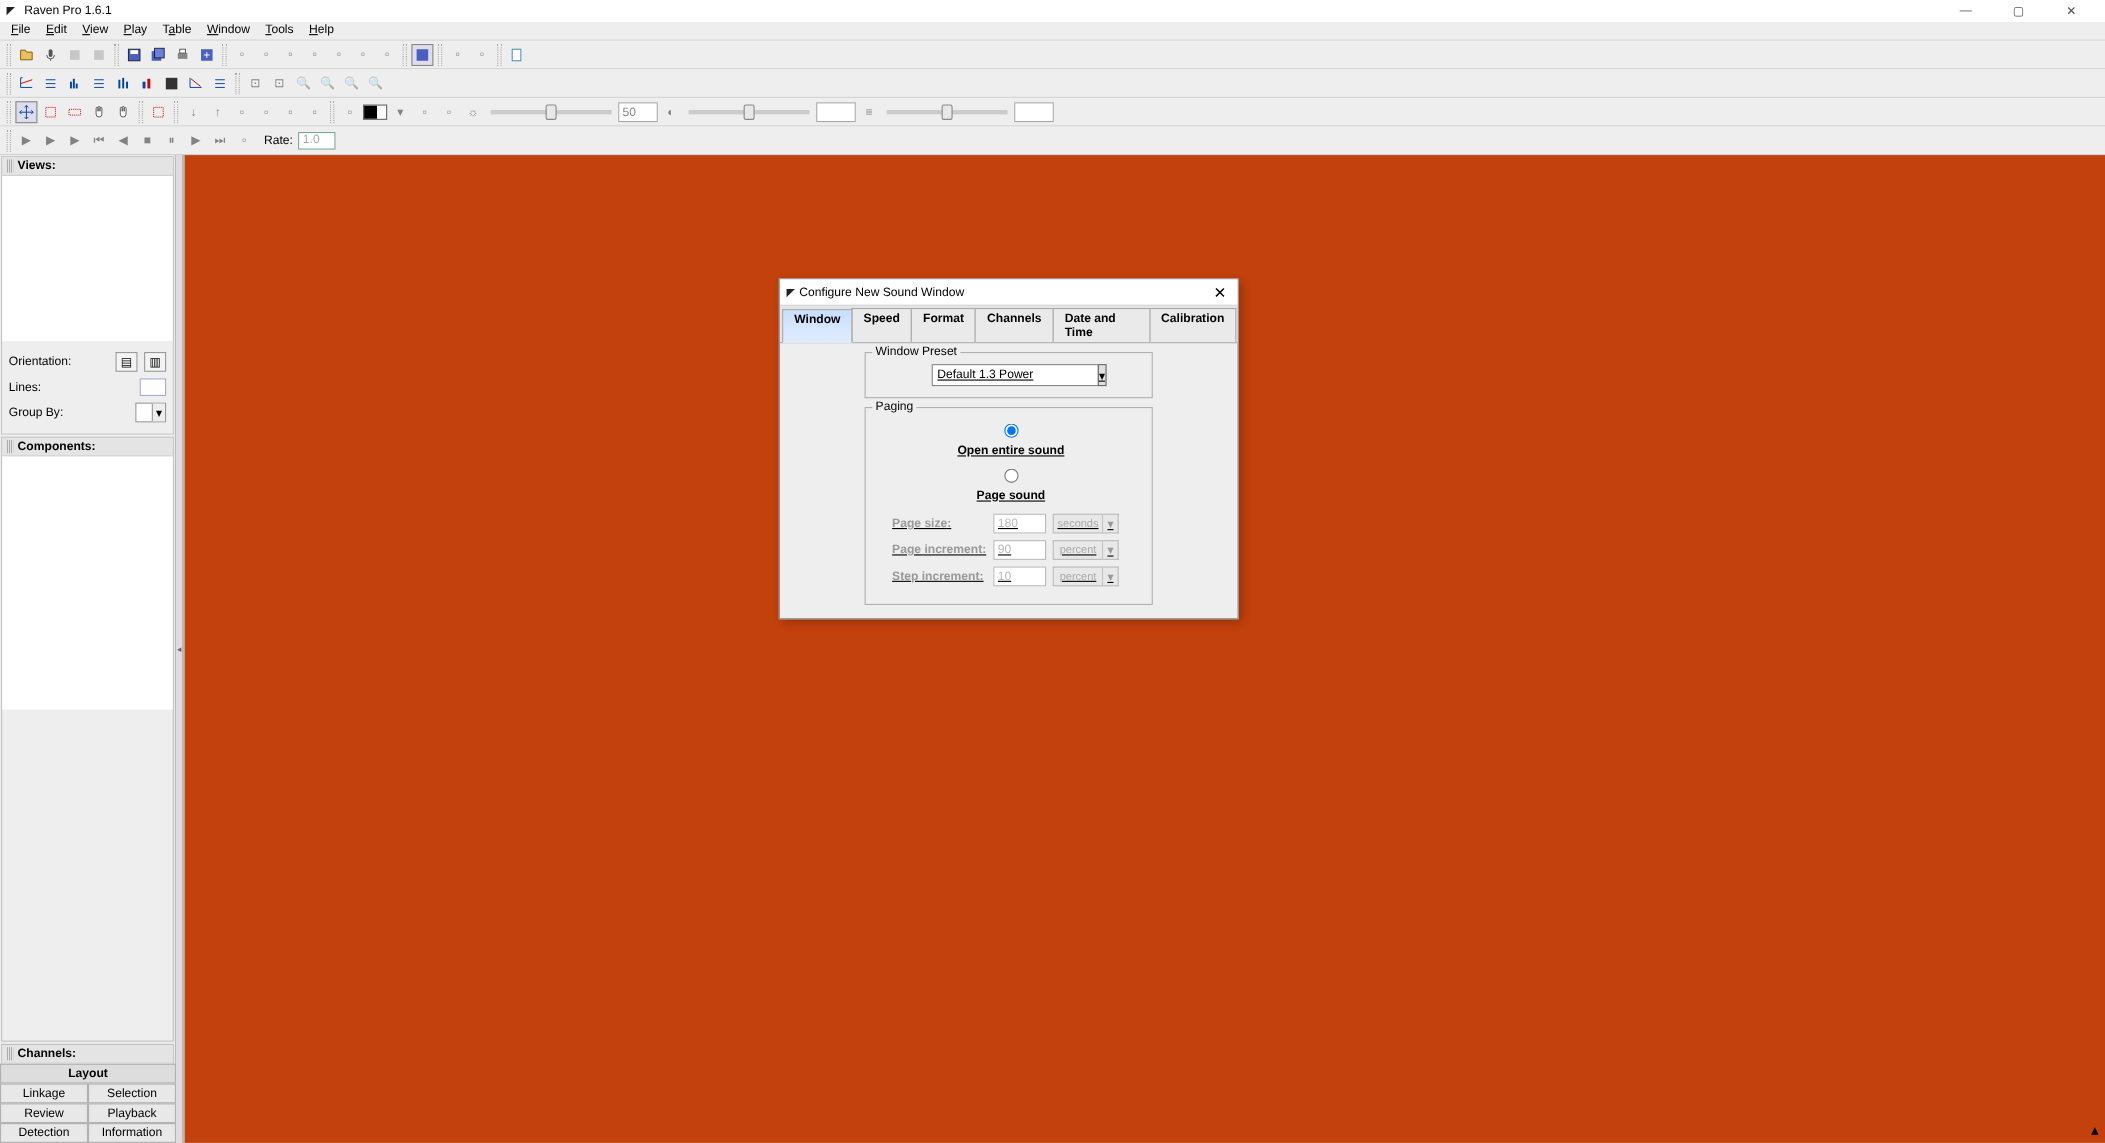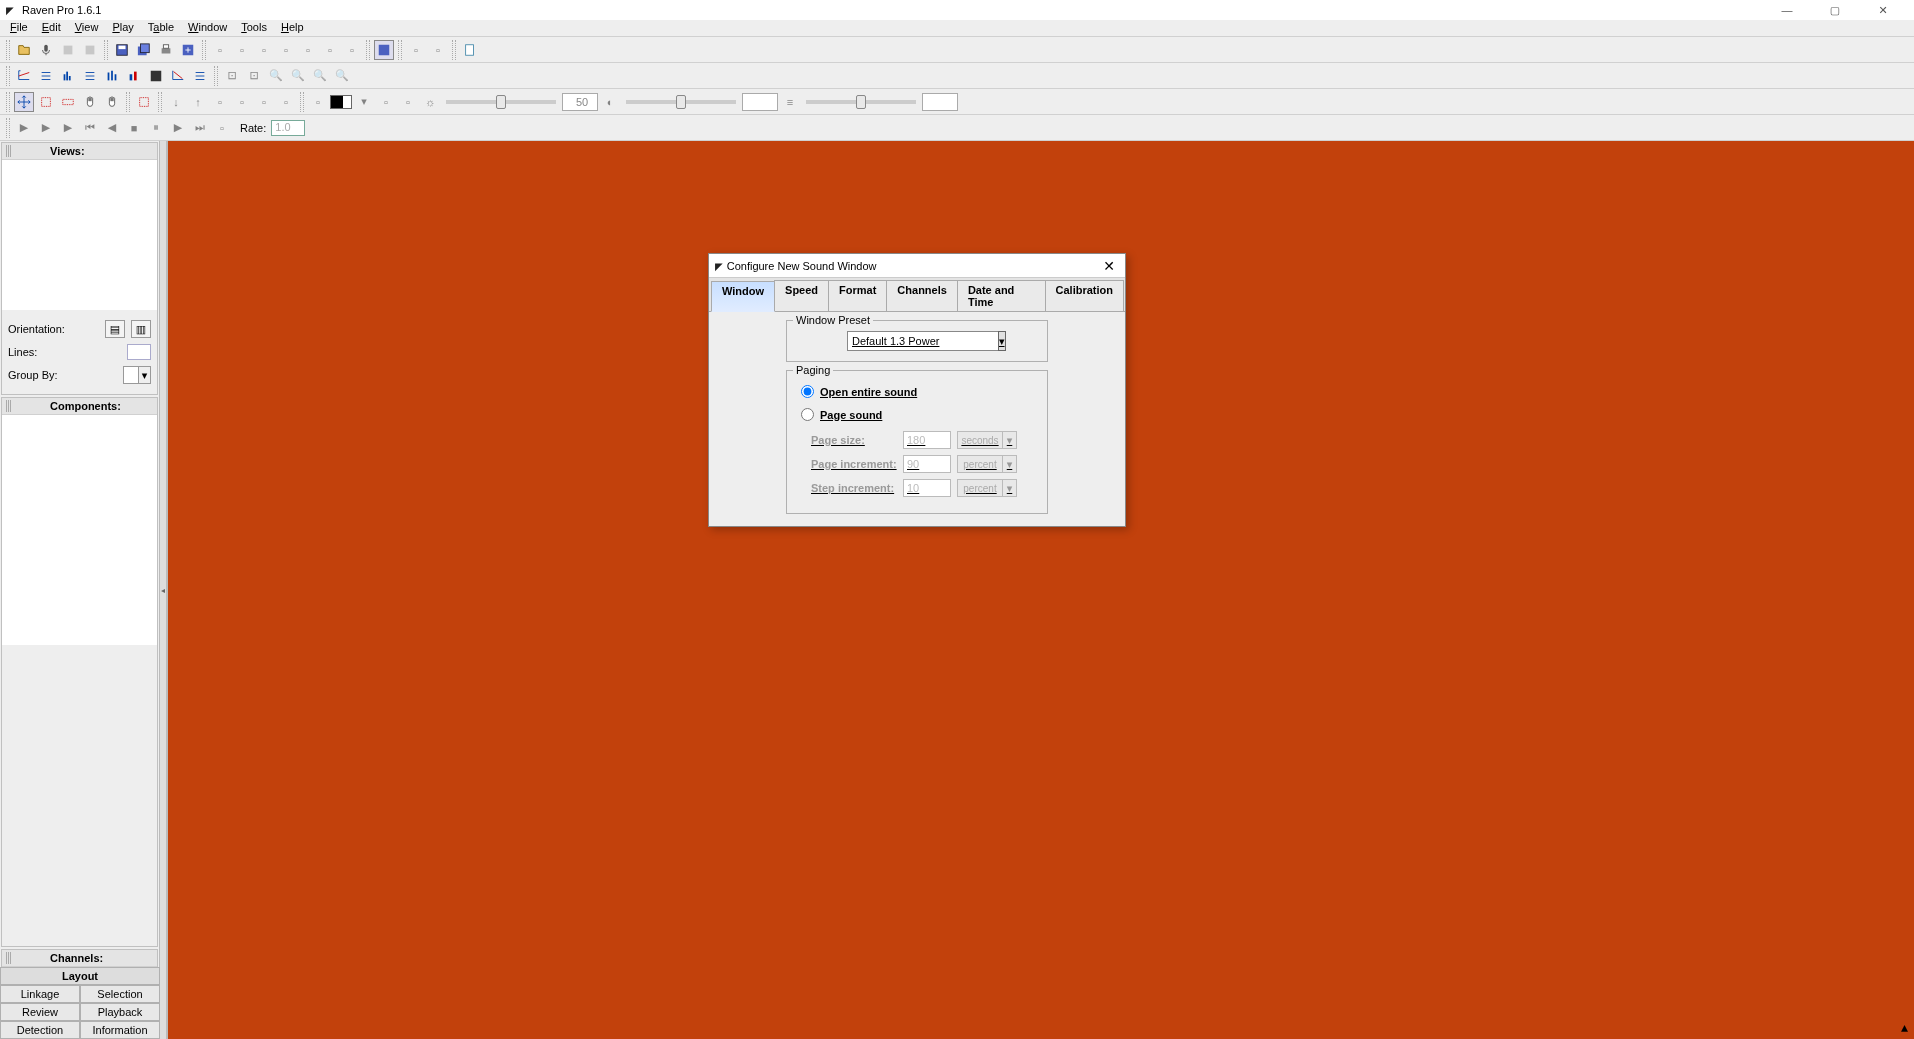--- a/index.html
+++ b/index.html
@@ -12,26 +12,26 @@
 .menubar span { padding: 1px 6px; cursor: pointer; }
 .menubar span u { text-decoration: underline; }
 .toolbar { height: 26px; background: #eeeeee; border-bottom: 1px solid #d0d0d0; display: flex; align-items: center; padding: 0 4px; gap: 2px; }
 .toolbar .sep { width: 4px; height: 20px; border-left: 1px dotted #aaa; border-right: 1px dotted #aaa; margin: 0 2px; }
 .tbtn { width: 20px; height: 20px; border: 1px solid transparent; display: inline-flex; align-items: center; justify-content: center; cursor: pointer; background: #eee; }
 .tbtn.disabled { opacity: 0.45; cursor: default; }
 .tbtn.active { border: 1px solid #888; background: #dde; }
 .tbtn svg { width: 14px; height: 14px; }
 .slider { height: 4px; background: #ccc; position: relative; flex: 0 0 110px; margin: 0 4px; }
 .slider .thumb { position: absolute; top: -5px; width: 10px; height: 14px; background: #e8e8e8; border: 1px solid #888; border-radius: 2px; }
-.numbox { width: 36px; height: 18px; border: 1px solid #aaa; background: #fff; padding: 0 13px; display: inline-flex; align-items: center; color: #888; }
+.numbox { width: 36px; height: 18px; border: 1px solid #aaa; background: #fff; padding: 0 3px; display: inline-flex; align-items: center; color: #888; }
 .ratebox { width: 34px; height: 16px; border: 1px solid #7a9; background: #fff; padding: 0 3px; color: #aaa; }
 .main { display: flex; height: calc(1039px - 20px - 17px - 26px - 26px - 26px - 26px); }
 .sidebar { width: 160px; background: #eeeeee; border-right: 1px solid #bbb; display: flex; flex-direction: column; }
 .sidepanel { border: 1px solid #c0c0c0; margin: 1px; background: #eeeeee; }
-.sidepanel .hd { background: #e4e4e4; padding: 2px 4px; font-weight: bold; border-bottom: 1px solid #d0d0d0; display:flex; align-items:flex-end;gap:34px; }
+.sidepanel .hd { background: #e4e4e4; padding: 2px 4px; font-weight: bold; border-bottom: 1px solid #d0d0d0; display:flex; align-items:flex-end; }
 .sidepanel .hd .grip { width:6px; height:12px; margin-right:4px; background: repeating-linear-gradient(90deg,#aaa 0 1px,transparent 1px 2px); }
 .sidepanel .bd { background: #fff; }
 .sidepanel .ctrl { background: #eeeeee; padding: 4px 6px; }
 .sidepanel .ctrl .row { display: flex; align-items: center; margin: 6px 0; gap:6px;}
 .sqbtn{width:20px;height:18px;border:1px solid #999;background:#f4f4f4;display:inline-flex;align-items:center;justify-content:center;}
 .smallinput{width:24px;height:16px;border:1px solid #aac;background:#fff;}
 .smallcombo{width:28px;height:18px;border:1px solid #999;background:#fff;display:flex;align-items:center;}
 .smallcombo .arr{width:12px;height:100%;border-left:1px solid #999;background:#eee;display:flex;align-items:center;justify-content:center;}
 .bottom-tabs { position: absolute; left: 0; bottom: 0; width: 160px; }
 .bottom-tabs .tabrow { display: flex; }
@@ -45,21 +45,21 @@
 .dialog .dtitle .x { margin-left: auto; width: 20px; text-align: center; cursor: pointer; font-size: 14px; }
 .dialog .tabs { display: flex; background: #e4e4e4; border-bottom: 1px solid #aaa; padding: 2px 2px 0 2px; gap:0;}
 .dialog .tabs .tab { padding: 3px 10px; border: 1px solid #aaa; border-bottom:none; background: #eaeaea; font-weight: bold; cursor: pointer; font-size:11px; margin-right:-1px;}
 .dialog .tabs .tab.active { background: linear-gradient(#c8dfff,#e0ecff); border-bottom:1px solid #e0ecff; position:relative; top:1px;}
 .dialog .body { padding: 8px 12px 4px 12px; display:flex; justify-content:center; }
 .fieldset { border: 1px solid #b0b0b0; padding: 10px 10px 10px 10px; margin-bottom: 8px; position: relative; width: 262px; text-decoration: underline;}
 .fieldset .legend { position: absolute; top: -7px; left: 6px; background: #eeeeee; padding: 0 3px; font-size: 11px; }
 .combo { display: flex; height: 20px; }
 .combo input { flex: 1; border: 1px solid #888; padding: 0 4px; background:#fff; font-size:11px;}
 .combo .btn { width: 16px; border: 1px solid #666; background: #e0e0e0; display: flex; align-items: center; justify-content: center; cursor: pointer; margin-left:-1px;}
-.radio-row { display: flex; align-items: center; margin: 4px 0 10px 4px; gap: 6px; }
+.radio-row { display: flex; align-items: center; margin: 4px 0 10px 4px; gap: 6px; flex-direction: column; }
 .prow { display: flex; align-items: center; margin: 6px 0 6px 14px; gap: 6px; color: #999; }
 .prow label { width: 86px; font-weight:bold; color:#999;}
 .prow input[type=text] { width: 48px; height: 18px; border: 1px solid #bbb; padding: 0 3px; color:#bbb; background:#fff;}
 .unitcombo { display:flex; height:18px;}
 .unitcombo .u { width:46px; border:1px solid #bbb; background:#e8e8e8; display:flex; align-items:center; justify-content:center; color:#aaa; font-size:10px;}
 .unitcombo .ua { width:14px; border:1px solid #bbb; border-left:none; background:#e8e8e8; display:flex; align-items:center; justify-content:center;}
 .dlg-btns { display: flex; justify-content: flex-end; gap: 6px; padding: 6px 10px 10px 10px; border-top: 1px solid #c8d8ff; background:#eeeeee;}
 .dlg-btns button { width: 60px; height: 22px; border: 1px solid #7aa; background: #f4f8ff; cursor: pointer; font-size:11px;}
 .raven-icon::before{content:"◤"; color:#222; font-size:10px;}
 .rate-label{margin:0 3px 0 6px;}

